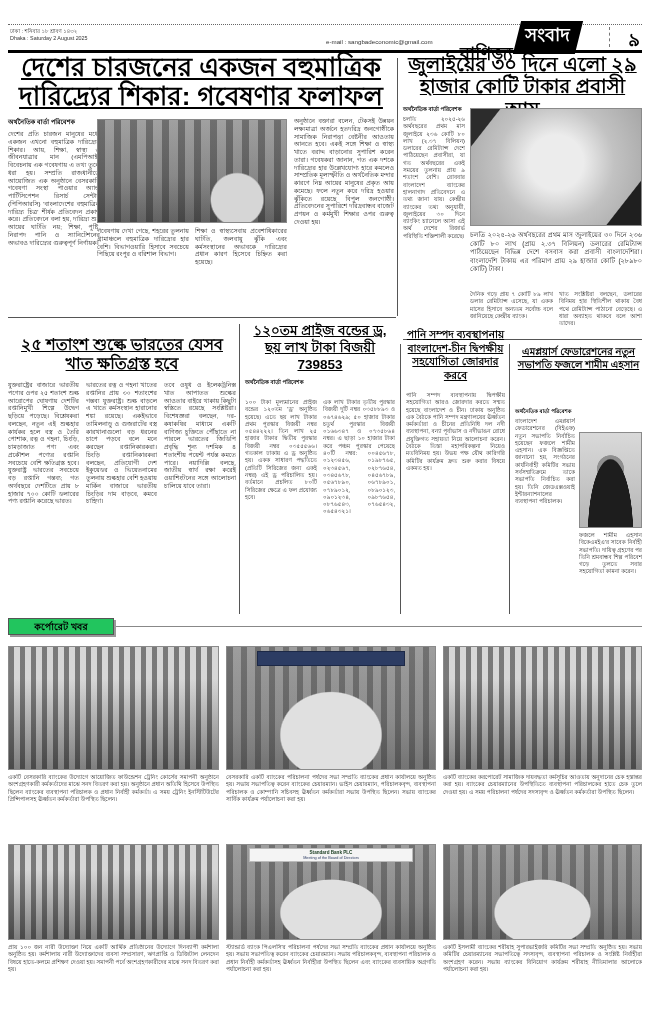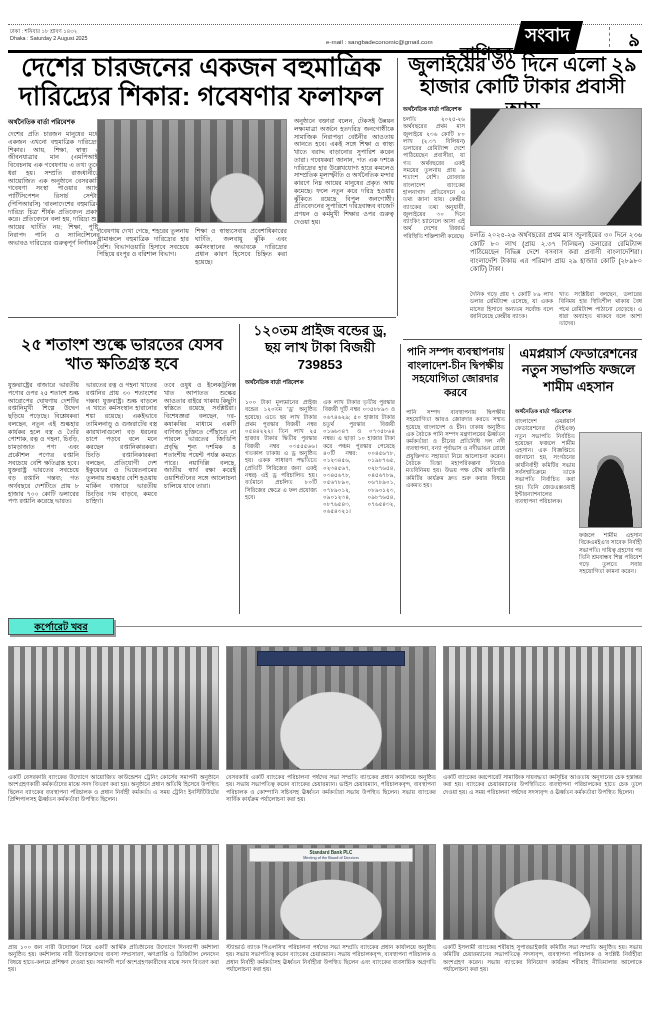--- a/index.html
+++ b/index.html
@@ -3,21 +3,21 @@
 <meta charset="utf-8">
 <style>
   html,body{margin:0;padding:0;background:#fff;}
   .page{position:relative;width:650px;height:1019px;background:#fff;overflow:hidden;
         font-family:"Liberation Sans",sans-serif;color:#1a1a1a;}
   .abs{position:absolute;}
   .tiny{font-size:6.2px;line-height:1.25;text-align:justify;color:#222;
         word-break:break-word;overflow:hidden;}
   .tinyer{font-size:5.7px;line-height:1.28;text-align:justify;color:#2a2a2a;overflow:hidden;}
   .byline{font-size:6.4px;font-weight:bold;margin-bottom:2px;color:#000;}
-  .hl{font-weight:bold;color:#000;text-align:center;margin:0;}
+  .hl{font-weight:bold;color:#000;text-align:center;margin:0;text-decoration:underline;}
   .vrule{position:absolute;width:1px;background:#555;}
   .hrule{position:absolute;height:1px;background:#555;}
   
   .header{position:absolute;left:8px;top:24px;width:634px;height:25px;
           border-top:1px dotted #666;border-bottom:3px solid #000;}
   .hdr-date{position:absolute;left:2px;top:3px;font-size:5.4px;line-height:1.35;color:#333;}
   .hdr-email{position:absolute;left:318px;top:13px;font-size:6.2px;color:#333;}
   .masthead{position:absolute;left:452px;top:1px;display:flex;align-items:center;height:22px;}
   .mast-l{font-size:18px;font-weight:bold;color:#000;letter-spacing:0;margin-top:36px;}
   .mast-r{background:#000;color:#fff;font-size:18px;font-weight:bold;
@@ -44,23 +44,23 @@
      linear-gradient(180deg,#9f9f9f 0%,#8a8a8a 60%,#6f6f6f 100%);}
   .ph-portrait{background:
      radial-gradient(ellipse at 50% 108%, #1d1d1d 0 52%, rgba(0,0,0,0) 53%),
      radial-gradient(circle at 50% 38%, #8f8f8f 0 20%, rgba(0,0,0,0) 21%),
      linear-gradient(180deg,#d9d9d9,#b5b5b5);}
   .banner-dark{height:13px;margin:4px 30px 0 30px;background:#2c3c63;border:1px solid #1c2846;}
   .banner-sb{margin:3px 22px 0 22px;background:#f4f4f4;border:1px solid #bbb;
              font-size:4.6px;line-height:1.2;text-align:center;color:#183b1f;font-weight:bold;padding:1px 0;}
   .banner-sb .sub{display:block;color:#2c3c63;font-weight:normal;font-size:3.8px;}
   
-  .corp-box{position:absolute;left:8px;top:618px;width:104px;height:15px;background:#5eead4;
+  .corp-box{position:absolute;left:8px;top:618px;width:104px;height:15px;background:#22c55e;
             border:1px solid #555;box-shadow:2px 2px 0 #999;font-size:9.5px;font-weight:bold;
-            text-align:center;line-height:15px;color:#000;text-decoration:underline;}
+            text-align:center;line-height:15px;color:#000;}
   .caption{position:absolute;}
 </style>
 </head>
 <body>
 
 <div class="page">
 
   <div class="header">
     <div class="hdr-date">
       <div>ঢাকা : শনিবার ১৮ শ্রাবণ ১৪৩২</div>
@@ -112,28 +112,28 @@
   <div class="vrule" style="left:239px;top:324px;height:290px;"></div>
 
   <div class="abs" style="left:245px;top:323px;width:150px;height:291px;">
     <h3 class="hl" style="font-size:13.5px;line-height:1.25;">১২০তম প্রাইজ বন্ডের ড্র, ছয় লাখ টাকা বিজয়ী 739853</h3>
     <div class="byline" style="margin-top:4px;font-size:5.6px;">অর্থনৈতিক বার্তা পরিবেশক</div>
     <div class="tinyer abs" style="left:0;top:76px;width:72px;height:214px;">১০০ টাকা মূল্যমানের প্রাইজ বন্ডের ১২০তম 'ড্র' অনুষ্ঠিত হয়েছে। এতে ছয় লাখ টাকার প্রথম পুরস্কার বিজয়ী নম্বর ০৫৪৪২২২। তিন লাখ ২৫ হাজার টাকার দ্বিতীয় পুরস্কার বিজয়ী নম্বর ০৩৫৫৫৬৬। গতকাল ঢাকায় এ ড্র অনুষ্ঠিত হয়। একক সাধারণ পদ্ধতিতে (প্রতিটি সিরিজের জন্য একই নম্বর) এই ড্র পরিচালিত হয়। বর্তমানে প্রচলিত ৮০টি সিরিজের ক্ষেত্রে এ ফল প্রযোজ্য হবে।</div>
     <div class="tinyer abs" style="left:78px;top:76px;width:72px;height:214px;">এক লাখ টাকার তৃতীয় পুরস্কার বিজয়ী দুটি নম্বর ০৩৫৮৮৯৩ ও ০৬৭৪৬২৯; ৫০ হাজার টাকার চতুর্থ পুরস্কার বিজয়ী ০১৬৬৩৪৭ ও ০৭৩৫৮৬৪ নম্বর। এ ছাড়া ১০ হাজার টাকা করে পঞ্চম পুরস্কার পেয়েছে ৪০টি নম্বর: ০০৪৫৬৭৮, ০১২৩৪৫৬, ০১৯৮৭৬৫, ০২৩৪৫৬৭, ০২৮৭৬৫৪, ০৩৪৫৬৭৮, ০৪৫৬৭৮৯, ০৫৬৭৮৯০, ০৬৭৮৯০১, ০৭৮৯০১২, ০৮৯০১২৩, ০৯০১২৩৪, ০৯৮৭৬৫৪, ০৮৭৬৫৪৩, ০৭৬৫৪৩২, ০৬৫৪৩২১।</div>
   </div>
   <div class="vrule" style="left:400px;top:344px;height:270px;"></div>
 
-  <div class="abs" style="left:406px;top:345px;width:99px;height:266px;">
+  <div class="abs" style="left:406px;top:328px;width:99px;height:266px;">
     <h4 class="hl" style="font-size:10.5px;line-height:1.3;">পানি সম্পদ ব্যবস্থাপনায় বাংলাদেশ-চীন দ্বিপক্ষীয় সহযোগিতা জোরদার করবে</h4>
     <div class="tinyer abs" style="left:0;top:64px;width:99px;height:200px;">পানি সম্পদ ব্যবস্থাপনায় দ্বিপক্ষীয় সহযোগিতা আরও জোরদার করতে সম্মত হয়েছে বাংলাদেশ ও চীন। ঢাকায় অনুষ্ঠিত এক বৈঠকে পানি সম্পদ মন্ত্রণালয়ের ঊর্ধ্বতন কর্মকর্তারা ও চীনের প্রতিনিধি দল নদী ব্যবস্থাপনা, বন্যা পূর্বাভাস ও নদীভাঙন রোধে প্রযুক্তিগত সহায়তা নিয়ে আলোচনা করেন। বৈঠকে তিস্তা মহাপরিকল্পনা নিয়েও মতবিনিময় হয়। উভয় পক্ষ যৌথ কারিগরি কমিটির কার্যক্রম দ্রুত শুরু করার বিষয়ে একমত হয়।</div>
   </div>
   <div class="vrule" style="left:509px;top:344px;height:270px;"></div>
 
   <div class="abs" style="left:515px;top:346px;width:127px;height:268px;">
-    <h3 class="hl" style="font-size:13px;line-height:1.25;">এমপ্লয়ার্স ফেডারেশনের নতুন সভাপতি ফজলে শামীম এহসান</h3>
+    <h3 class="hl" style="font-size:10px;line-height:1.25;">এমপ্লয়ার্স ফেডারেশনের নতুন সভাপতি ফজলে শামীম এহসান</h3>
     <div class="abs" style="left:0;top:62px;width:60px;height:206px;">
       <div class="byline" style="font-size:5.4px;">অর্থনৈতিক বার্তা পরিবেশক</div>
       <div class="tinyer" style="height:194px;">বাংলাদেশ এমপ্লয়ার্স ফেডারেশনের (বিইএফ) নতুন সভাপতি নির্বাচিত হয়েছেন ফজলে শামীম এহসান। এক বিজ্ঞপ্তিতে জানানো হয়, সংগঠনের কার্যনির্বাহী কমিটির সভায় সর্বসম্মতিক্রমে তাকে সভাপতি নির্বাচিত করা হয়। তিনি জেডএক্সওয়াই ইন্টারন্যাশনালের ব্যবস্থাপনা পরিচালক।</div>
     </div>
     <div class="ph ph-portrait abs" style="left:64px;top:86px;width:63px;height:96px;"></div>
     <div class="tinyer abs" style="left:64px;top:186px;width:63px;height:82px;">ফজলে শামীম এহসান বিকেএমইএ'র সাবেক নির্বাহী সভাপতি। দায়িত্ব গ্রহণের পর তিনি শ্রমবান্ধব শিল্প পরিবেশ গড়ে তুলতে সবার সহযোগিতা কামনা করেন।</div>
   </div>
 
   <div class="corp-box">কর্পোরেট খবর</div>
   <div class="hrule" style="left:116px;top:626px;width:526px;background:#888;"></div>

